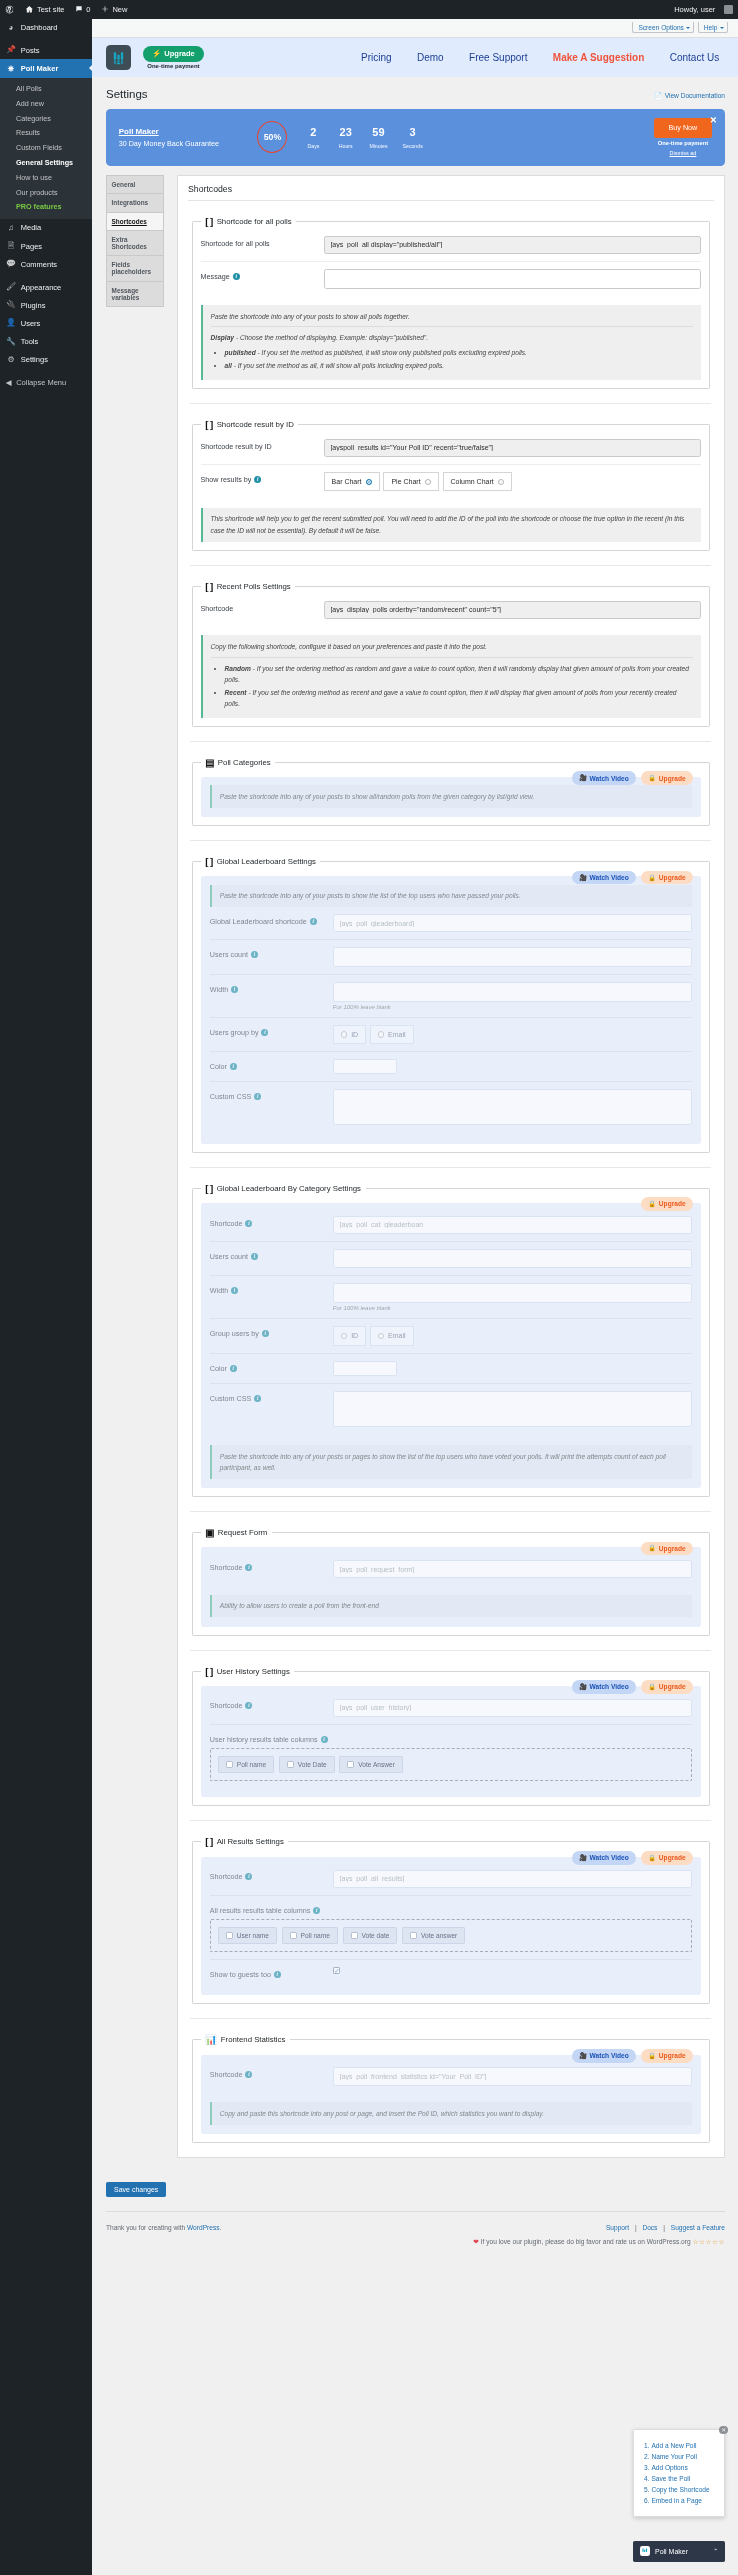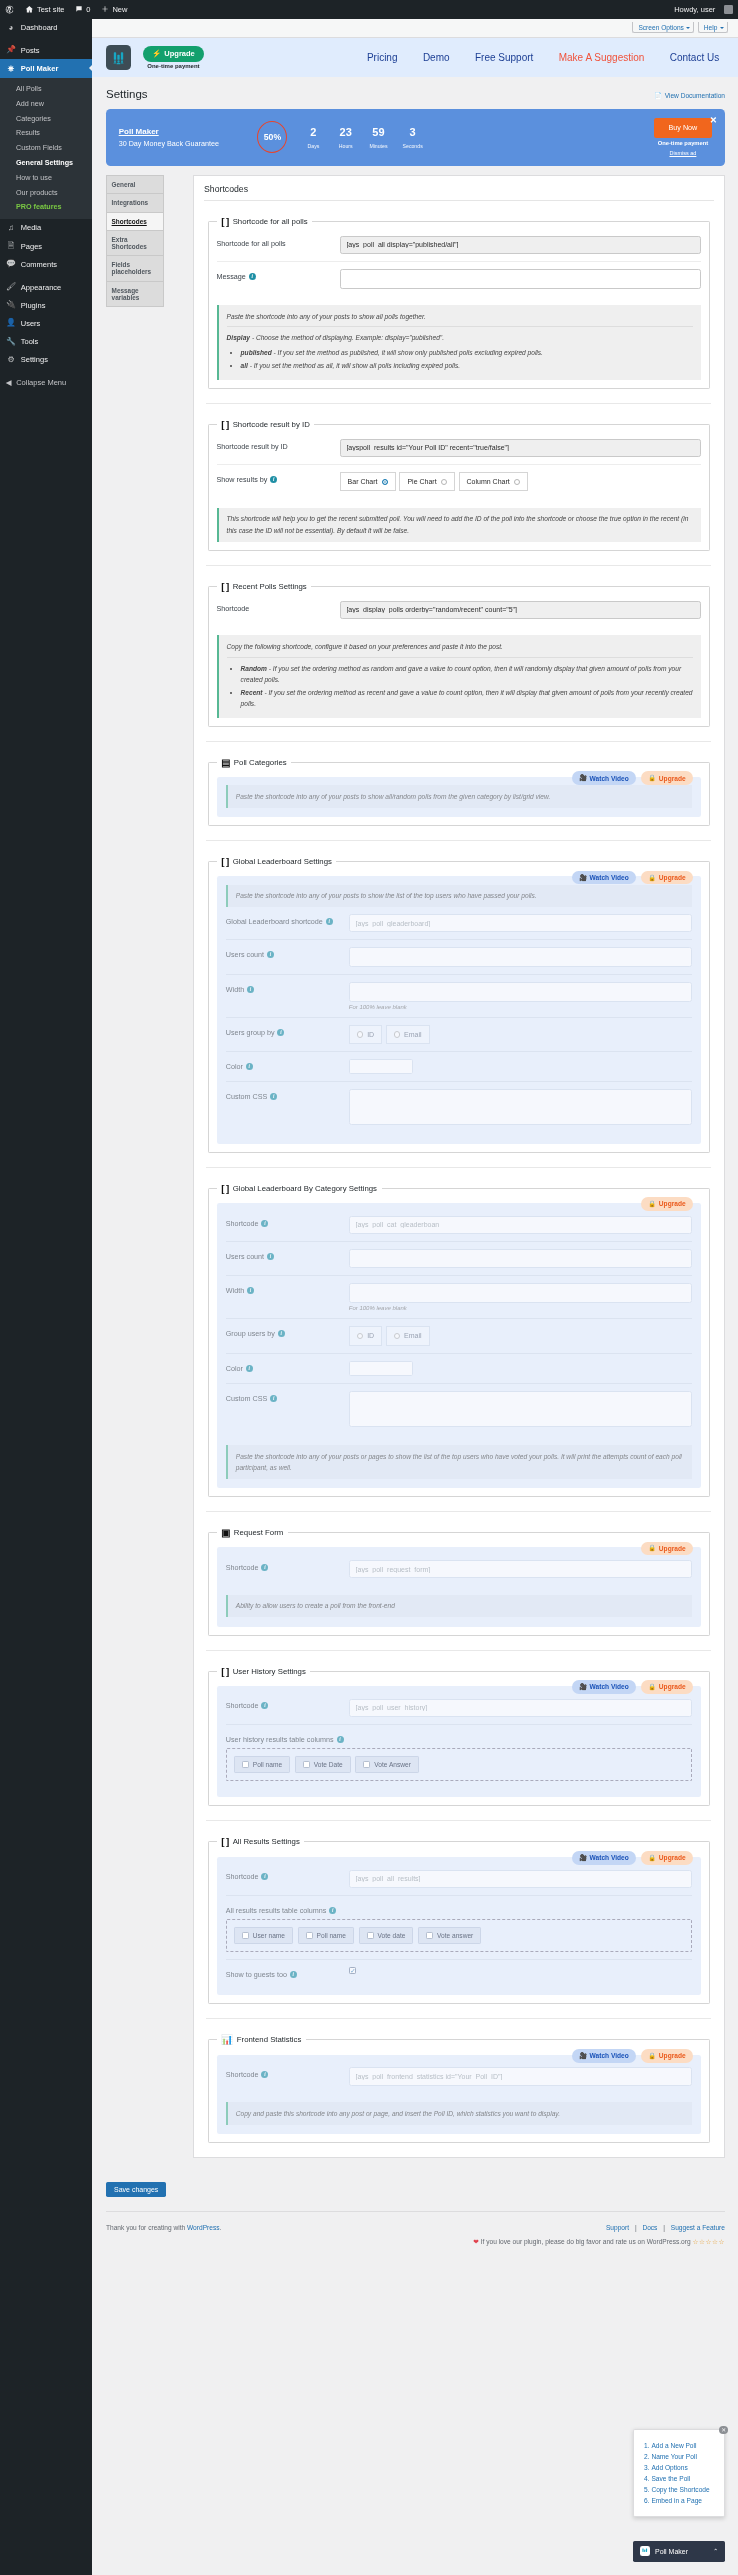--- a/index.html
+++ b/index.html
@@ -86,21 +86,21 @@
     display:flex; align-items:center; justify-content:center; flex:0 0 25.4px;
   }
   .upgrade-pill-wrap { margin-left:11.5px; text-align:center; }
   .upgrade-pill {
     background:#13a06d; color:#fff; border-radius:11.5px; padding:3.5px 9.2px;
     font-size:7.5px; font-weight:700; display:inline-flex; align-items:center; gap:2.9px;
   }
   .one-time { font-size:6px; color:#1d2327; font-weight:700; margin-top:1.7px; }
   .nav-links { margin-left:auto; display:flex; align-items:center; gap:25.4px; padding-right:5.8px; }
   .nav-links a { color:#1d3f94; text-decoration:none; font-size:10px; }
-  .nav-links a.accent { color:#f0523b; }
+  .nav-links a.accent { color:#f0523b;font-weight:bold; }
 
   
   .title-row {
     display:flex; align-items:baseline; padding:10.4px 14px 5.8px; background:#f0f0f1;
   }
   .page-title { font-size:11.5px; font-weight:400; color:#1d2327; }
   .doc-link { margin-left:auto; font-size:6.6px; color:#2271b1; text-decoration:none; display:flex; align-items:center; gap:2.3px;}
 
   
   .promo {
@@ -122,21 +122,21 @@
   .promo-right { margin-left:auto; text-align:center; }
   .buy-now {
     background:#f1661d; color:#fff; border:none; border-radius:2.3px;
     padding:5.2px 15px; font-size:7.2px; cursor:pointer;text-align:right;
   }
   .one-time2 { font-size:5.8px; font-weight:700; margin-top:2.9px; }
   .dismiss { font-size:5.5px; text-decoration:underline; margin-top:4px; display:block; color:#fff; }
   .promo-x { position:absolute; right:8px; top:5.8px; font-size:8.7px; font-weight:700; cursor:pointer; }
 
   
-  .settings-body { display:flex; padding:0 14px 17.3px; gap:16px; align-items:flex-start; }
+  .settings-body { display:flex; padding:0 14px 17.3px; gap:0; align-items:flex-start; }
   .tabs { width:58px; flex:0 0 58px; border:0.6px solid #c9c9c9; border-bottom:none; }
   .tab {
     background:#dcdcdc; padding:5.2px 4.6px; font-size:6.4px; font-weight:700; color:#50575e;
     border-bottom:0.6px solid #c9c9c9; cursor:pointer;
   }
   .tab.active { background:#f5f5f5; color:#111; text-decoration:underline; }
 
   .panel {
     flex:1 1 auto; margin-left:12.7px; background:#fff; border:0.6px solid #dcdcde;
     padding:8px 10.4px 14px; min-height:1963px;

